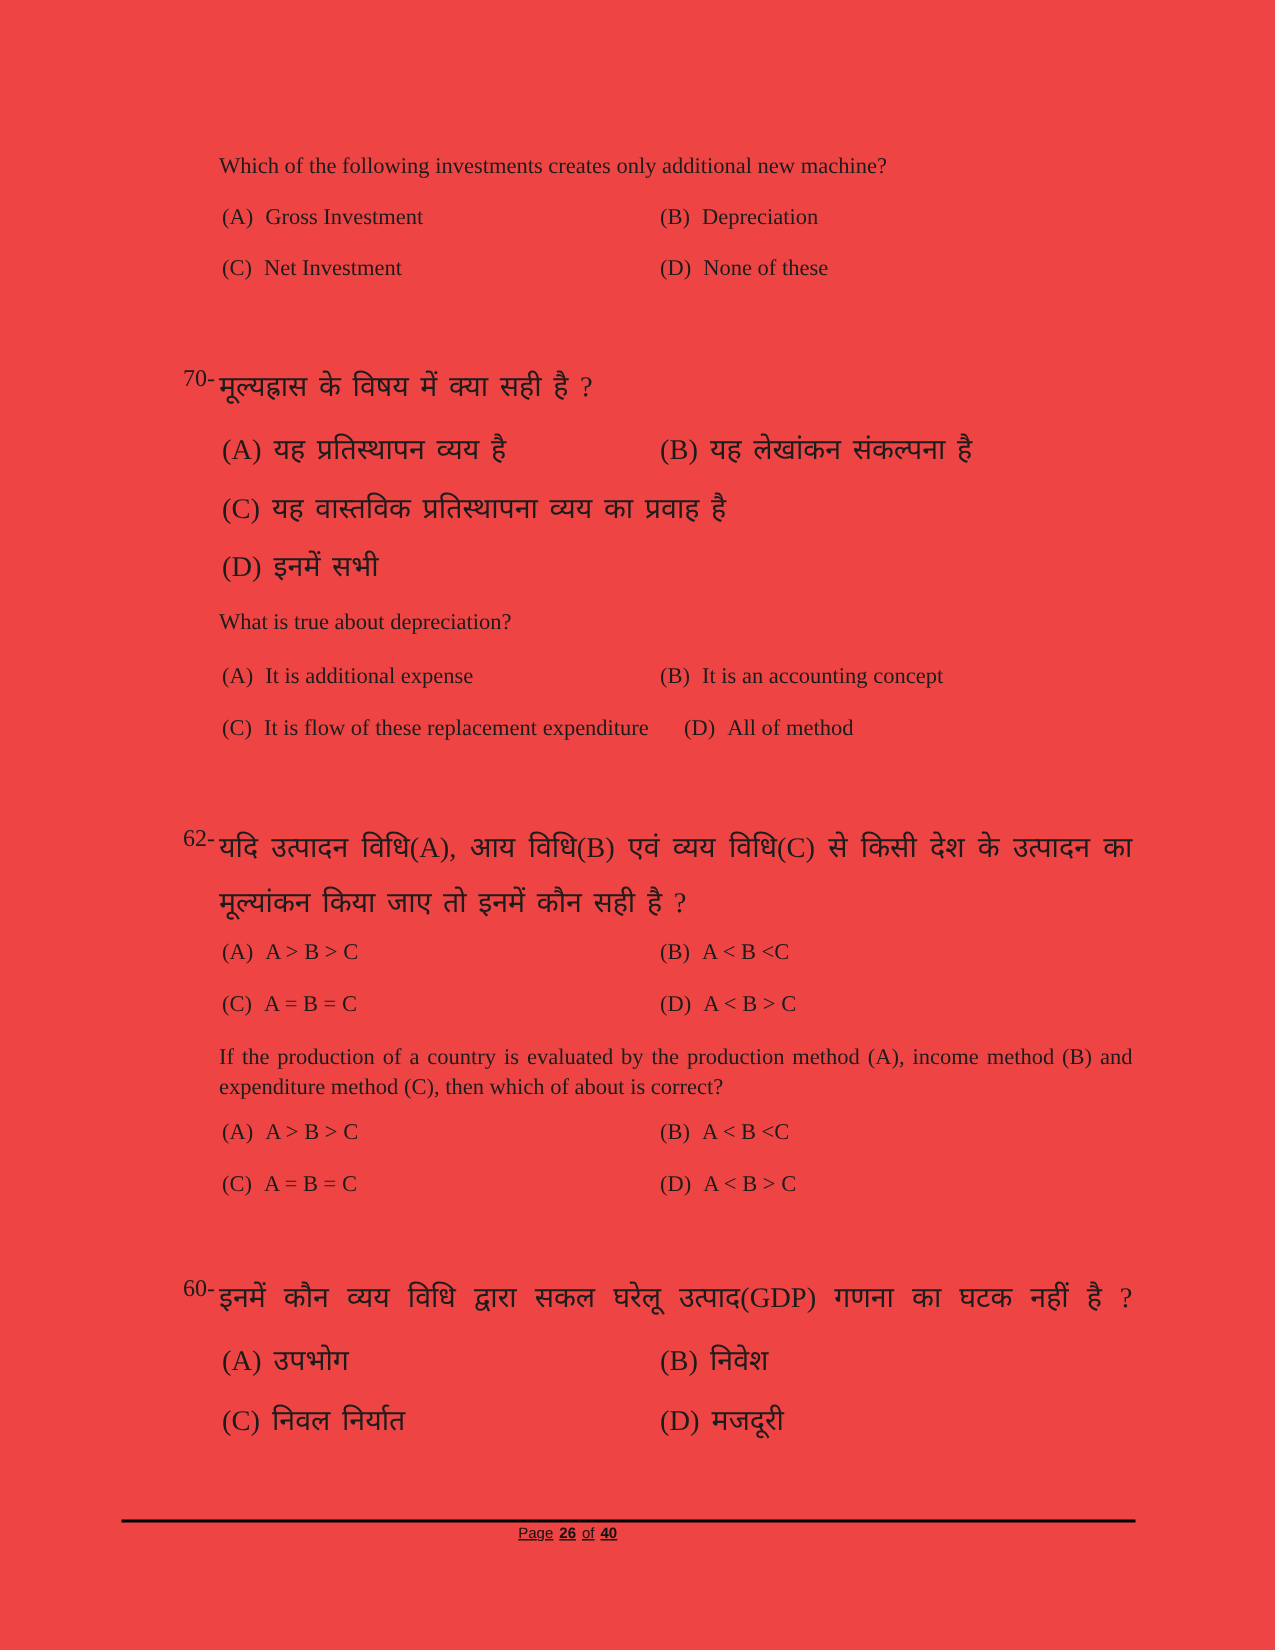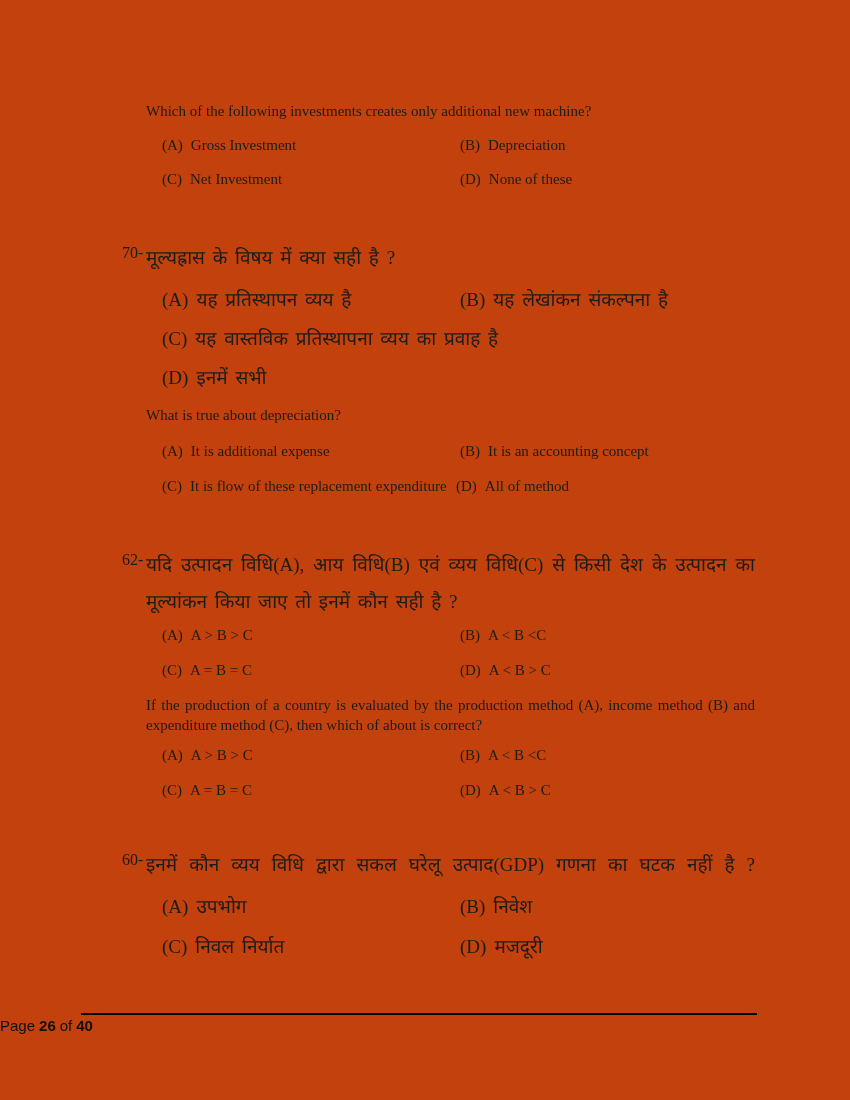--- a/index.html
+++ b/index.html
@@ -1,48 +1,49 @@
 <!DOCTYPE html>
 <html><head>
 <meta charset="utf-8">
 <style>
   html, body { margin: 0; padding: 0; background: #ffffff; }
   .page {
     position: relative;
     width: 850px;
     height: 1100px;
-    background: #c2410c;
+    background: #ef4444;
     overflow: hidden;
     color: #1c1c1c;
   }
   .row { position: absolute; left: 0; width: 850px; height: 0; }
   .en  { font-family: "Liberation Serif", "DejaVu Serif", serif; font-size: 15px; }
   .hi  { font-family: Liberation Serif, serif; font-size: 19px; word-spacing: 3px; }
   .qnum  { position: absolute; left: 122px; white-space: nowrap; }
   .qnum.hi { font-size: 16px; word-spacing: 0; }
   .qtext { position: absolute; left: 146px; white-space: nowrap; }
   .jline { white-space: normal; text-align: justify; text-align-last: justify; }
   .opt   { position: absolute; white-space: nowrap; }
   .opt-label { margin-right: 8px; }
-  .col1 { left: 162px; text-align: center; }
-  .col2 { left: 460px; }
+  .col1 { left: 148px; text-align: center; }
+  .col2 { left: 440px; }
   .footer-rule {
     position: absolute;
     left: 81px; top: 1013px;
     width: 676px; height: 2px;
     background: #000000;
   }
   .footer-text {
     position: absolute;
     top: 1017px;
     left: 0; width: 757px;
-    text-align: left;
+    text-align: center;
     font-family: "Liberation Sans", "DejaVu Sans", sans-serif;
-    font-size: 15px;
+    font-size: 10px;
     color: #111111;
+    text-decoration: underline;
   }
   .footer-text .sp { margin-left: 4px; }
   .footer-text b { font-weight: bold; }
 </style>
 </head>
 <body>
 
 <div class="page">
 
   <div class="row" style="top:103px">

